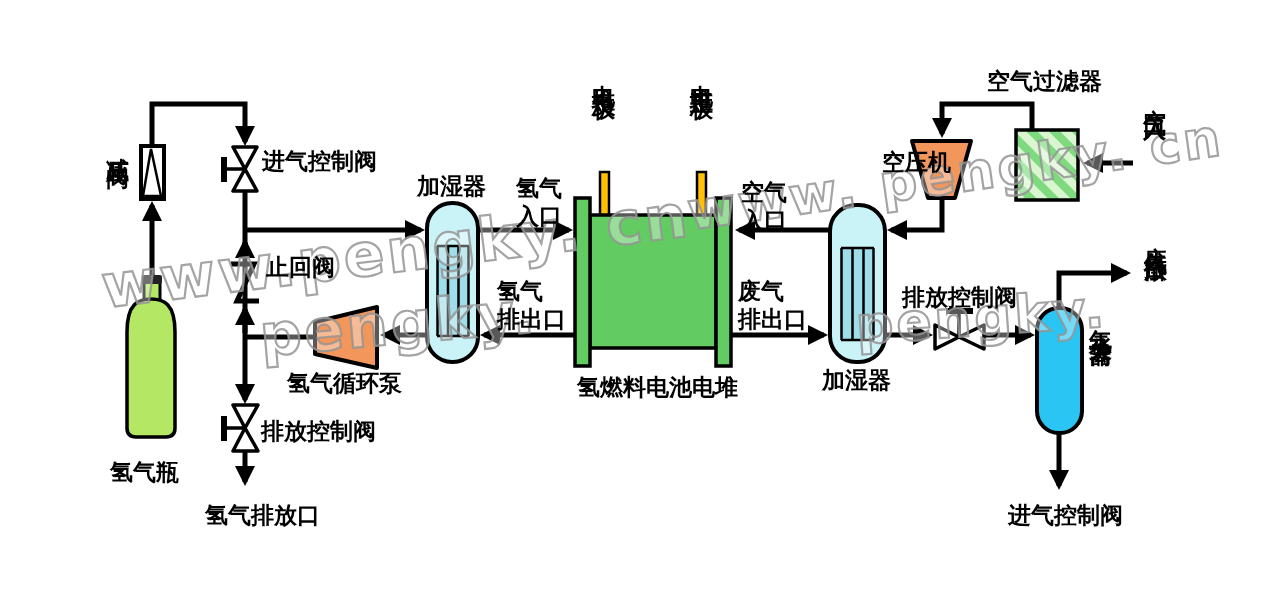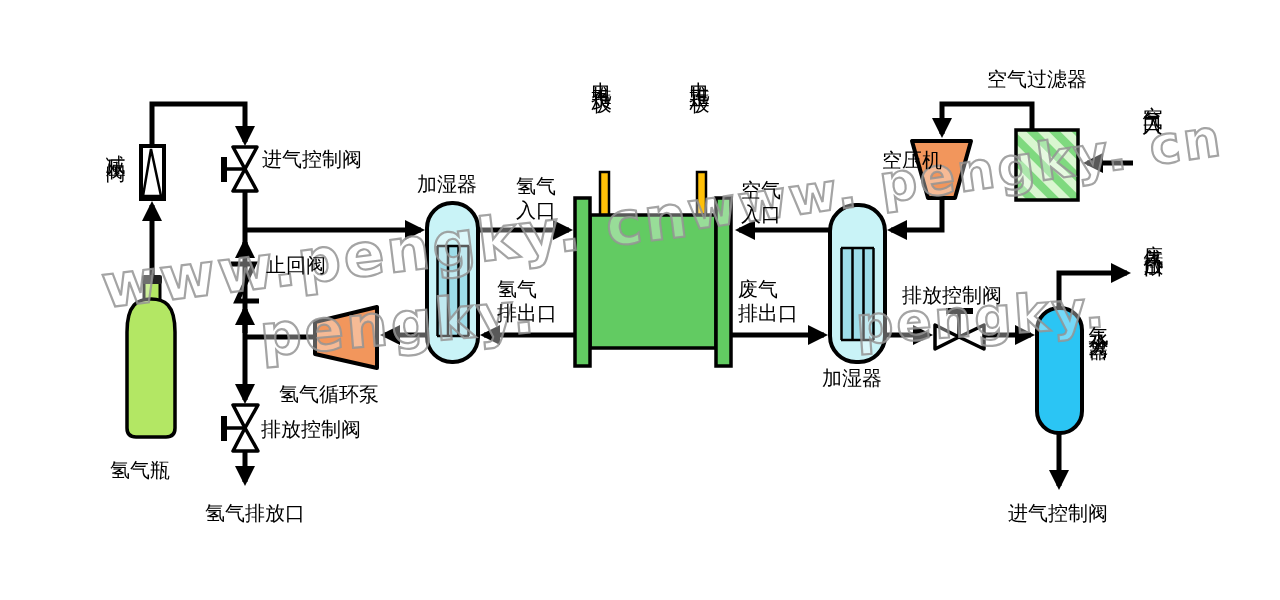--- a/index.html
+++ b/index.html
@@ -12,21 +12,21 @@
     position:absolute;z-index:2;font-weight:bold;white-space:nowrap;pointer-events:none;
     color:rgba(255,255,255,0.35);
     -webkit-text-stroke:2.2px rgba(148,148,148,0.85);
     letter-spacing:3px;transform-origin:left center;
   }
   .wm1{left:102px;top:252px;font-size:60px;transform:rotate(-7deg);}
   .wm2{left:260px;top:302px;font-size:58px;transform:rotate(-5deg);}
   .wm3{left:688px;top:182px;font-size:52px;transform:rotate(-8deg);}
   .wm4{left:856px;top:296px;font-size:52px;transform:rotate(-4deg);}
   .lbl{
-    position:absolute;z-index:3;color:#000;font-size:20px;font-weight:400;
+    position:absolute;z-index:3;color:#000;font-size:23px;font-weight:700;
     line-height:1.15;white-space:nowrap;
   }
   .lbl2{line-height:1.22;white-space:normal;}
   .lbl2 span{display:block;}
   .vlabel{
     writing-mode:vertical-rl;text-orientation:upright;letter-spacing:4px;line-height:1;
   }
 </style>
 </head>
 <body>
@@ -141,37 +141,38 @@
   </svg>
 
   <div class="wm wm1">www.pengky. cn</div>
   <div class="wm wm2">pengky.</div>
   <div class="wm wm3">www. pengky. cn</div>
   <div class="wm wm4">pengky.</div>
 
   <div class="lbl vlabel" style="left:106px;top:139px;">减压阀</div>
   <div class="lbl" style="left:262px;top:148px;">进气控制阀</div>
   <div class="lbl" style="left:266px;top:254px;">止回阀</div>
-  <div class="lbl" style="left:279px;top:370px;margin-top:13px;">氢气循环泵</div>
+  <div class="lbl" style="left:287px;top:370px;">氢气循环泵</div>
   <div class="lbl" style="left:261px;top:418px;">排放控制阀</div>
   <div class="lbl" style="left:205px;top:502px;">氢气排放口</div>
   <div class="lbl" style="left:110px;top:459px;">氢气瓶</div>
   <div class="lbl" style="left:417px;top:173px;">加湿器</div>
 
   <div class="lbl lbl2" style="left:516px;top:174px;width:60px;">
     <span>氢气</span>
     <span>入口</span>
   </div>
   <div class="lbl lbl2" style="left:497px;top:277px;width:72px;">
     <span>氢气</span>
     <span>排出口</span>
   </div>
 
   <div class="lbl vlabel" style="left:592px;top:66px;">电堆负极</div>
   <div class="lbl vlabel" style="left:690px;top:66px;">电堆正极</div>
+  <div class="lbl" style="left:577px;top:374px;">氢燃料电池电堆</div>
 
   <div class="lbl lbl2" style="left:741px;top:178px;width:60px;">
     <span>空气</span>
     <span>入口</span>
   </div>
   <div class="lbl lbl2" style="left:738px;top:277px;width:72px;">
     <span>废气</span>
     <span>排出口</span>
   </div>
 

